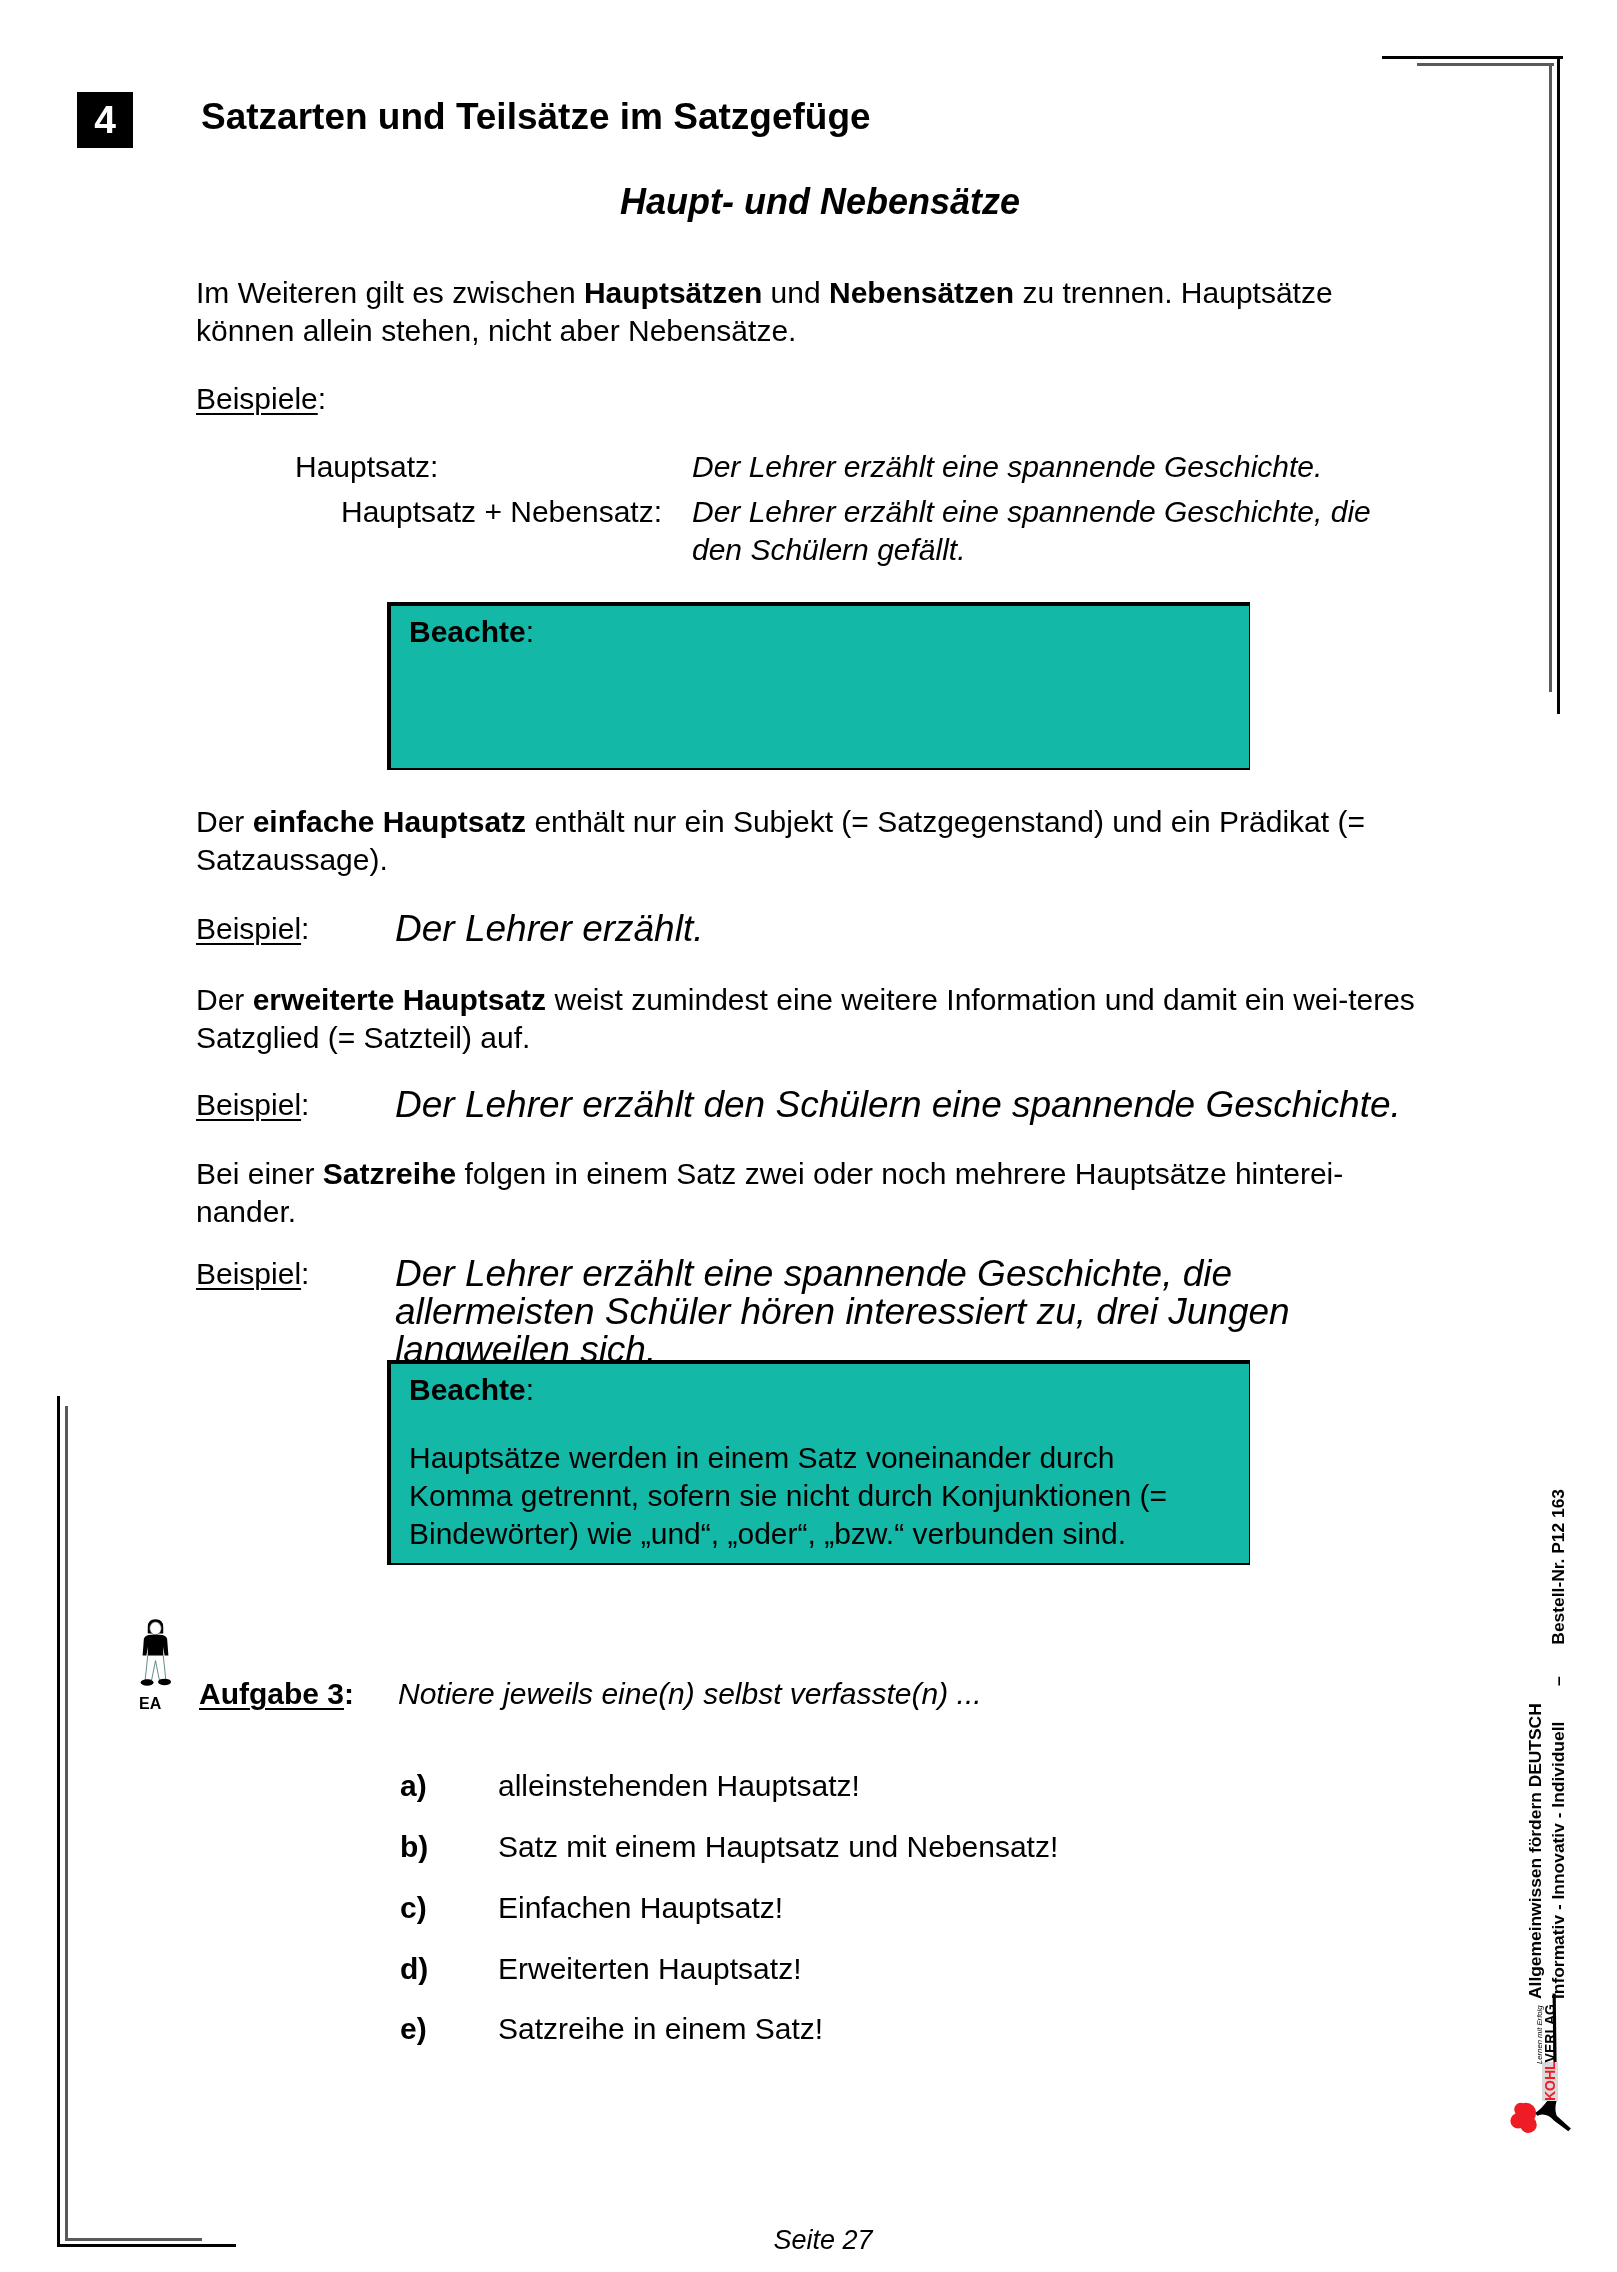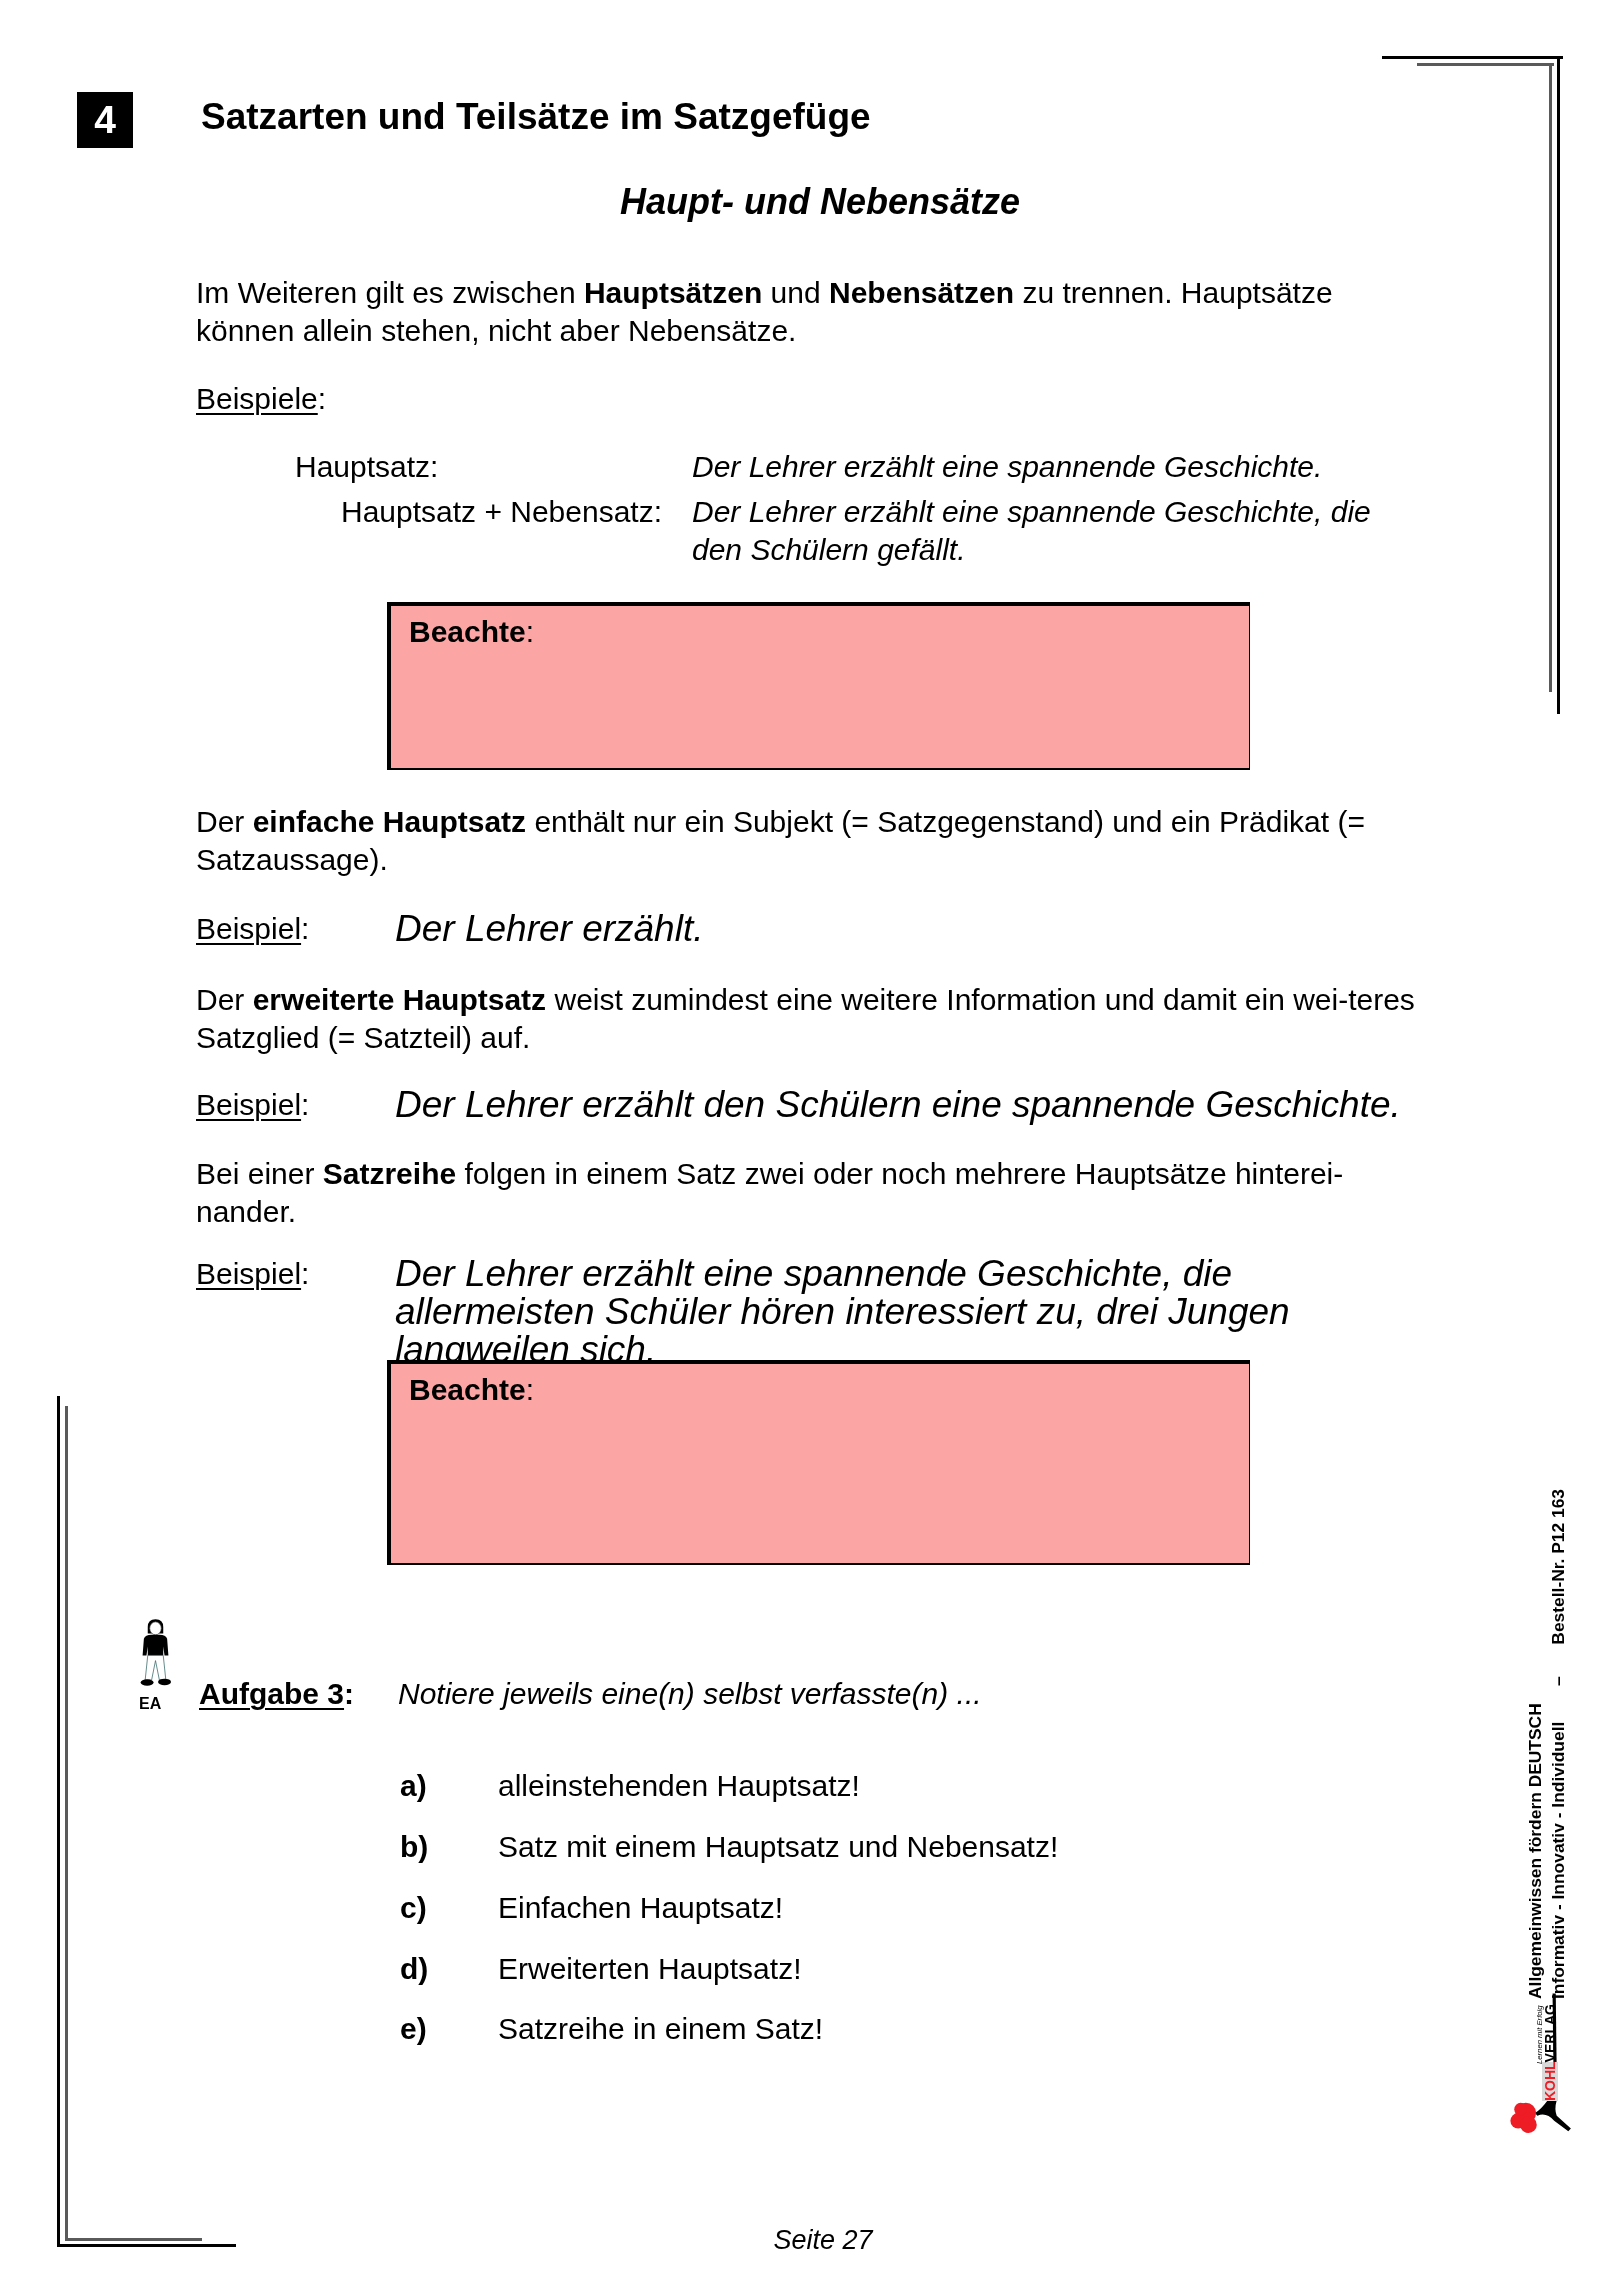--- a/index.html
+++ b/index.html
@@ -10,21 +10,21 @@
   .gline { position: absolute; background: #5a5a5a; }
   .txt { font-size: 30px; line-height: 38px; white-space: nowrap; }
   .para { position: absolute; left: 196px; width: 1227px; font-size: 30px; line-height: 38px; }
   .badge { left: 77px; top: 92px; width: 56px; height: 56px; background: #000; color: #fff;
            font-weight: bold; font-size: 39px; line-height: 56px; text-align: center; }
   .title { left: 201px; top: 96px; font-size: 37px; font-weight: bold; white-space: nowrap; }
   .subtitle { left: 0; width: 1640px; top: 181px; text-align: center; font-size: 36px;
               font-weight: bold; font-style: italic; white-space: nowrap; }
   .u { text-decoration: underline; text-underline-offset: 3.9px; text-decoration-thickness: 1.9px; }
   .it { font-style: italic; }
-  .note-box { position: absolute; left: 387px; width: 863px; background: #fca5a5;
+  .note-box { position: absolute; left: 387px; width: 863px; background: #14b8a6;
               border-left: 4.5px solid #000; border-top: 4.5px solid #000;
               border-right: 1.9px solid #000; border-bottom: 2.6px solid #000;
               box-sizing: border-box; padding: 6.5px 0 0 18px; }
   .note-box .nt { font-size: 30px; line-height: 38px; }
   .note-box .nh { font-size: 30px; line-height: 38px; margin-bottom: 30px; }
   .ex-label { position: absolute; left: 295px; font-size: 30px; line-height: 38px; white-space: nowrap; }
   .ex-text { position: absolute; left: 692px; width: 742px; font-size: 30px; line-height: 38px; font-style: italic; }
   .bsp-label { position: absolute; left: 196px; font-size: 30px; line-height: 38px; white-space: nowrap; }
   .bsp-text { position: absolute; left: 395px; width: 1033px; font-size: 37px; line-height: 38px; font-style: italic; }
   .task-letter { position: absolute; left: 400px; font-size: 30px; line-height: 38px; font-weight: bold; }
@@ -85,20 +85,21 @@
 <div class="para" style="top:1155px; width:1220px;">
   <span>Bei einer </span><b>Satzreihe</b><span> folgen in einem Satz zwei oder noch mehrere Hauptsätze hinterei-nander.</span>
 </div>
 <div class="bsp-label" style="top:1255px;">
   <span class="u">Beispiel</span><span>:</span>
 </div>
 <div class="bsp-text" style="top:1255px; width:1027px;">Der Lehrer erzählt eine spannende Geschichte, die allermeisten Schüler hören interessiert zu, drei Jungen langweilen sich.</div>
 
 <div class="note-box" style="top:1360px; height:205px;">
   <div class="nh"><b>Beachte</b><span>:</span></div>
+  <div class="nt" style="width:807px;">Hauptsätze werden in einem Satz voneinander durch Komma getrennt, sofern sie nicht durch Konjunktionen (= Bindewörter) wie „und“, „oder“, „bzw.“ verbunden sind.</div>
 </div>
 
 <div class="abs" style="left:136px; top:1618px; width:39px; height:71px;">
   <svg width="39" height="71" viewBox="0 0 60 110">
     <path d="M18 14 Q18 2 30 2 Q42 2 42 14 L42 24 L18 24 Z" fill="#000"></path>
     <ellipse cx="30" cy="16" rx="9" ry="10" fill="#fff" stroke="#333" stroke-width="1"></ellipse>
     <path d="M12 32 Q14 26 24 26 L36 26 Q46 26 48 32 L50 58 L44 58 L42 44 L42 58 L18 58 L18 44 L16 58 L10 58 Z" fill="#000"></path>
     <path d="M18 58 L14 96 L24 96 L30 66 L36 96 L46 96 L42 58 Z" fill="#fff" stroke="#3a6a6a" stroke-width="1.2"></path>
     <ellipse cx="17" cy="100" rx="10" ry="5" fill="#000"></ellipse>
     <ellipse cx="44" cy="99" rx="10" ry="5" fill="#000"></ellipse>

